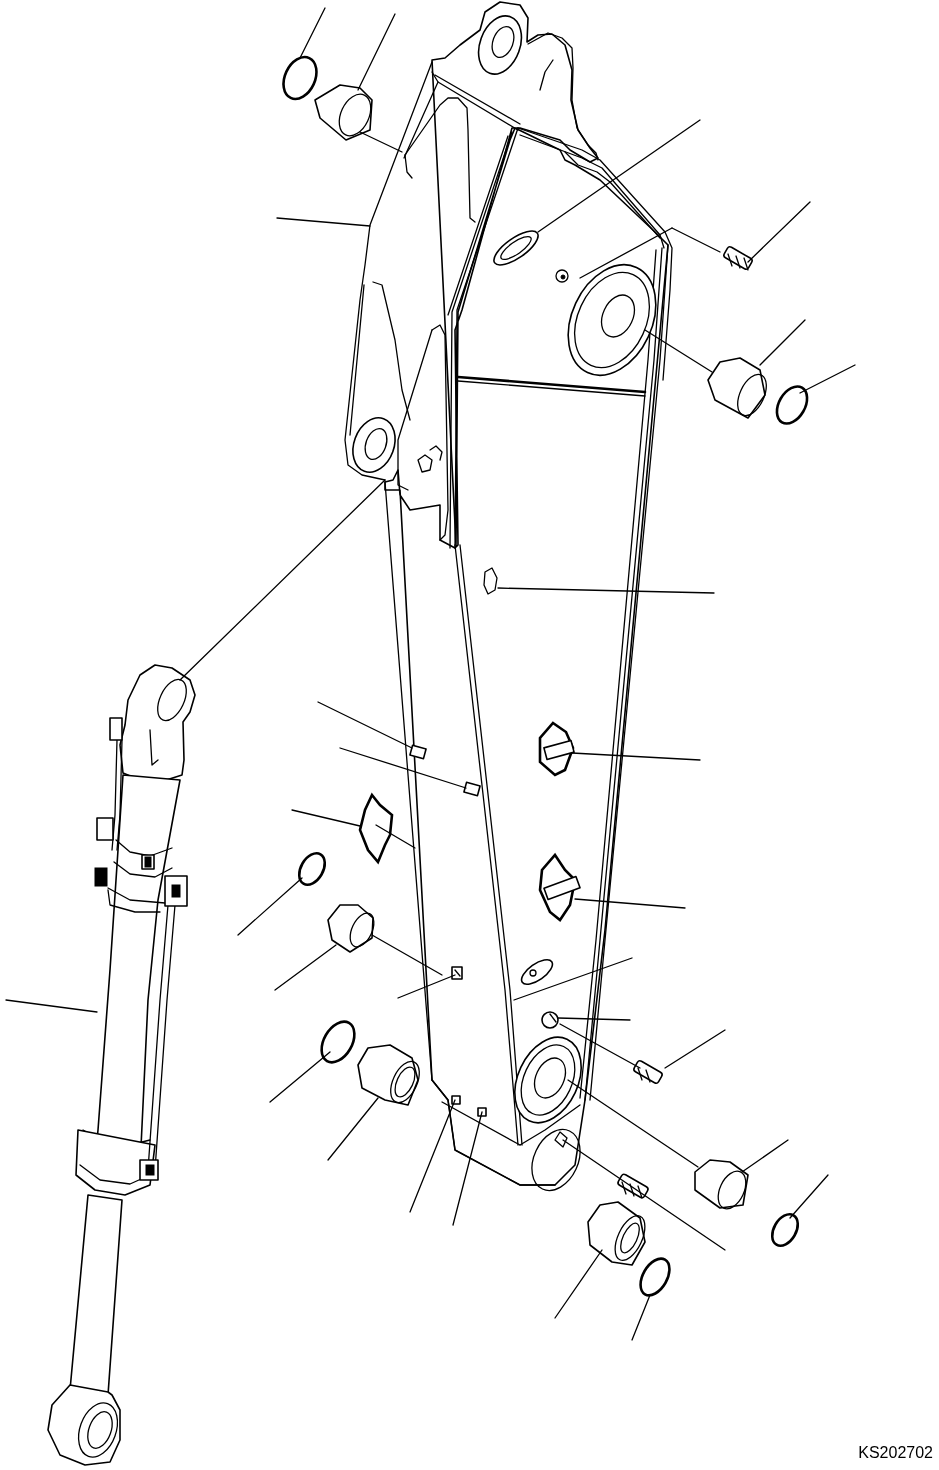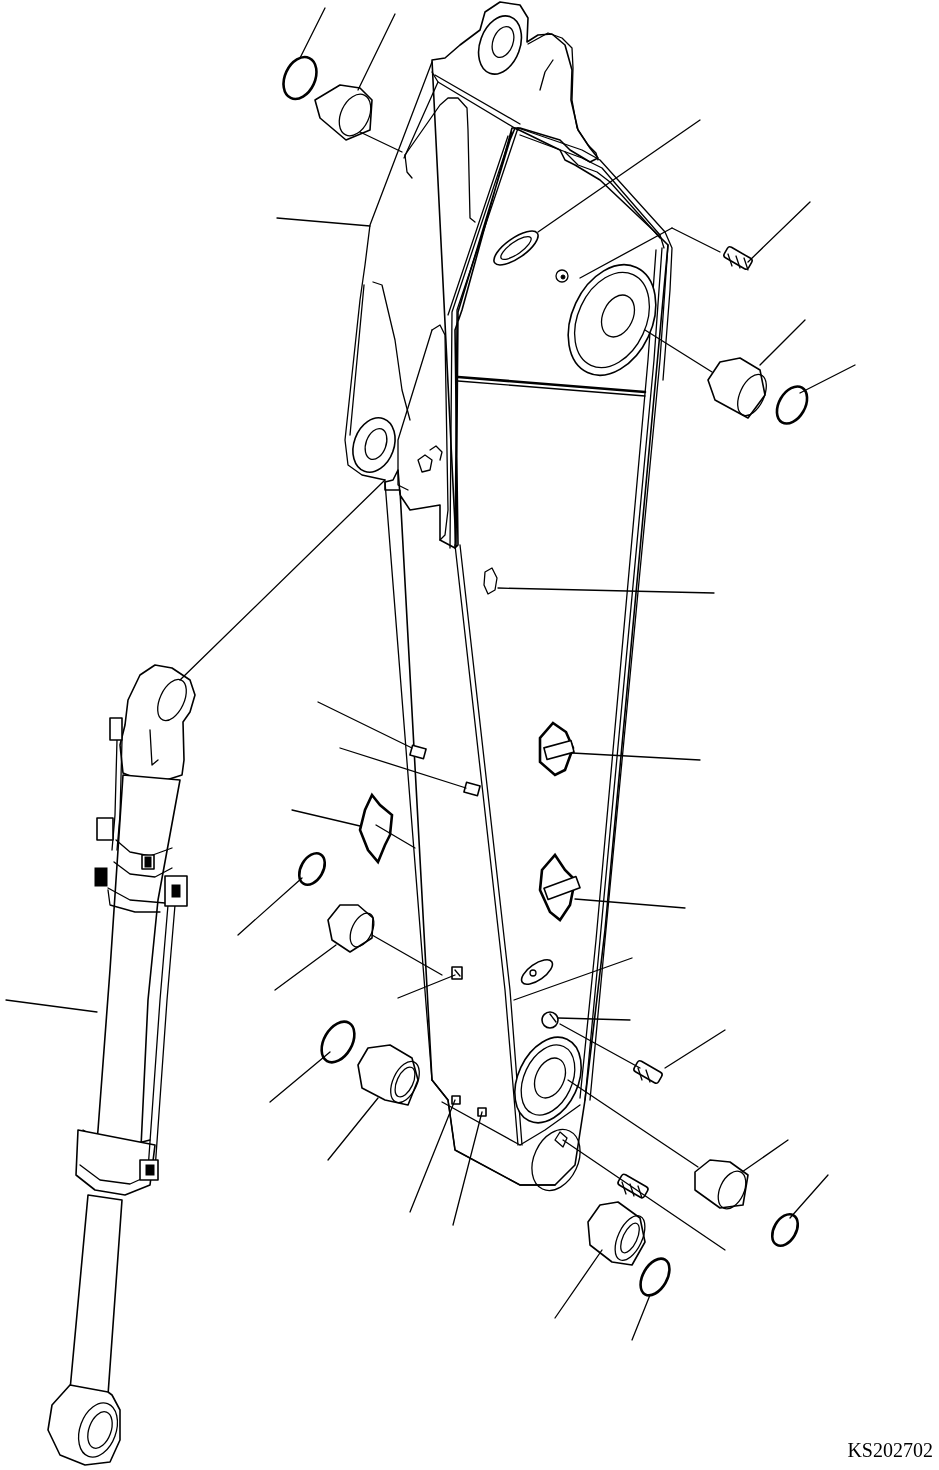--- a/index.html
+++ b/index.html
@@ -5,22 +5,22 @@
     html, body { margin: 0; padding: 0; background: #ffffff; }
     body { width: 939px; height: 1470px; position: relative; overflow: hidden; }
     #diagram { position: absolute; left: 0; top: 0; width: 939px; height: 1470px; }
     #diagram .outline { fill: #ffffff; stroke: #000000; stroke-width: 1.6; stroke-linejoin: round; stroke-linecap: round; }
     #diagram .thin { fill: none; stroke: #000000; stroke-width: 1.3; stroke-linecap: round; stroke-linejoin: round; }
     #diagram .thick { fill: none; stroke: #000000; stroke-width: 2.6; stroke-linecap: round; }
     #diagram .leader { fill: none; stroke: #000000; stroke-width: 1.3; stroke-linecap: round; }
     #diagram .filled { fill: #000000; stroke: #000000; stroke-width: 1; }
     .drawing-code {
       position: absolute; right: 6px; bottom: 8px;
-      font-family: Liberation Serif, serif;
-      font-size: 20px; letter-spacing: 0px; color: #000000;
+      font-family: Liberation Sans, sans-serif;
+      font-size: 16px; letter-spacing: 0px; color: #000000;
     }
   </style>
 </head>
 <body>
 
 <svg id="diagram" viewBox="0 0 939 1470" xmlns="http://www.w3.org/2000/svg">
 
   <g>
 
     <path class="outline" d="M432,60 L445,58 L460,45 L480,30 L485,12 L500,2 L520,5 L528,18 L527,42 L538,35 L552,34 L565,45 L572,70 L571,100 L578,130 L590,148 L598,158 L590,162 L570,150 L560,140 L520,128 L512,128 L462,310 L455,330 L458,545 L455,548 L440,540 L440,505 L410,510 L400,495 L398,470 L393,480 L385,482 L385,490 L400,490 L432,1080 L448,1100 L455,1150 L520,1185 L555,1185 L575,1165 L585,1100 L605,930 L668,245 L655,232 L600,180 L575,165 L565,160 L560,150 L515,128 L510,140 L458,312 L456,545 Z"></path>

